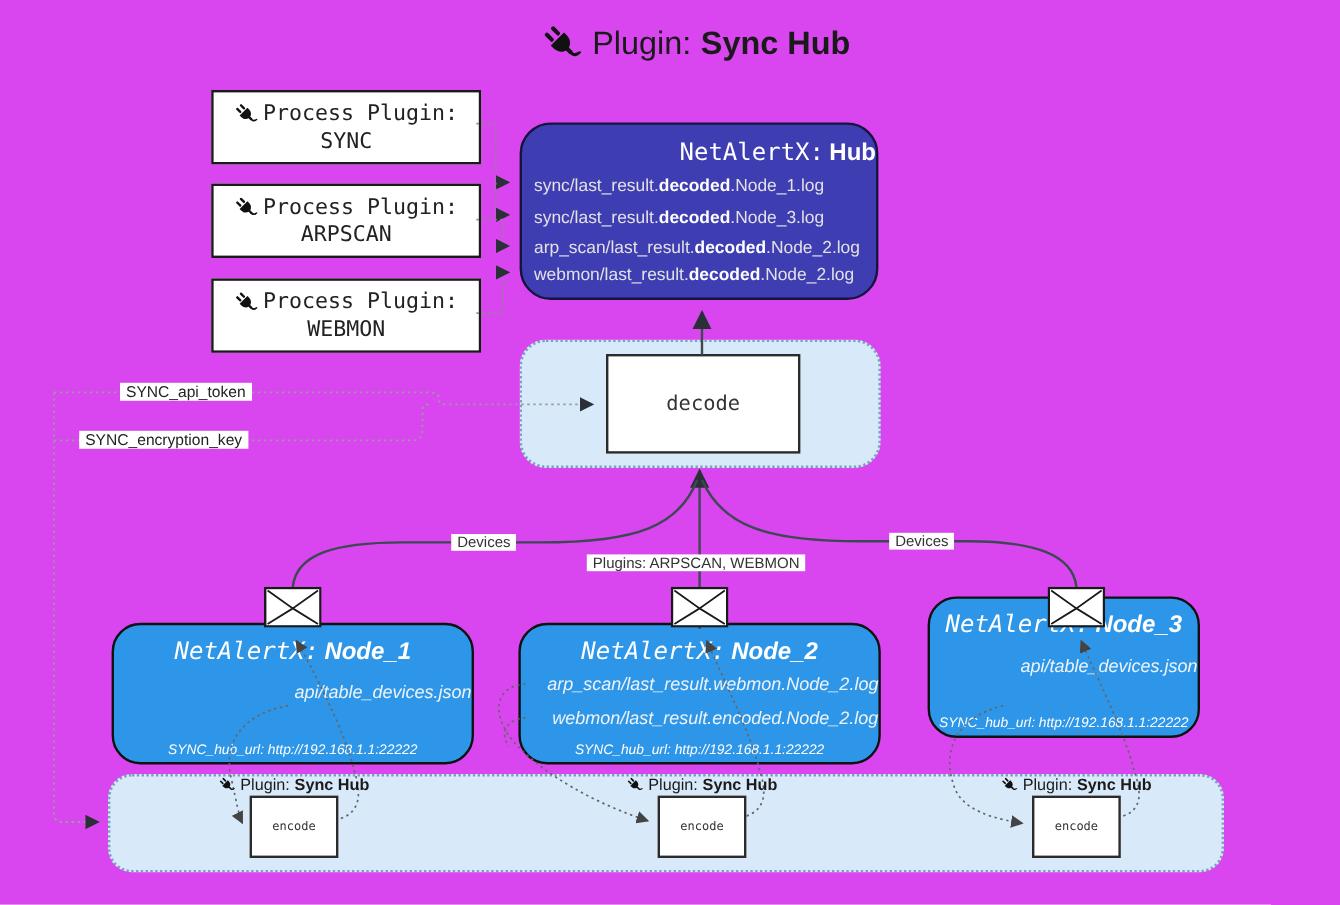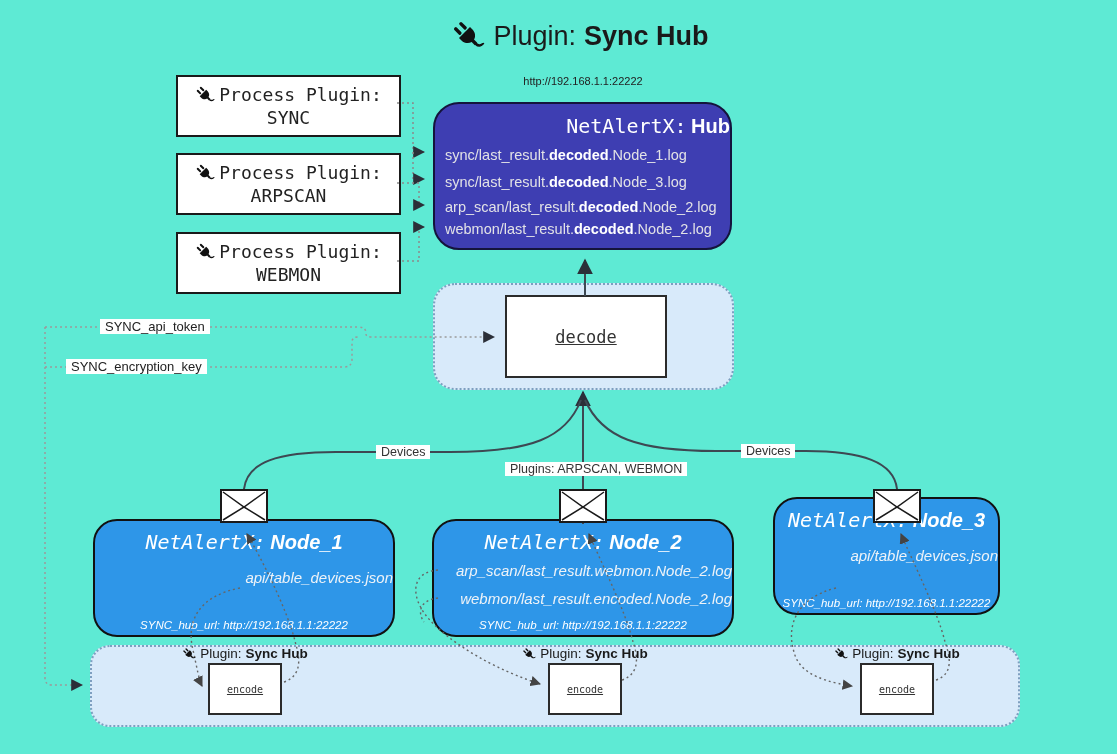--- a/index.html
+++ b/index.html
@@ -1,22 +1,22 @@
 <!DOCTYPE html>
 <html><head>
 <meta charset="utf-8">
 <style>
   html,body{margin:0;padding:0;background:#fff;}
-  #canvas{position:relative;width:1117px;height:754px;background:#5eead4;overflow:hidden;
+  #canvas{position:relative;width:1117px;height:754px;background:#d946ef;overflow:hidden;
           font-family:"Liberation Sans",sans-serif;color:#222;}
   .abs{position:absolute;}
   
   .mono{font-family:"DejaVu Sans Mono",monospace;}
   .whitebg{background:#fff;padding:0 5px;}
-  .ctr{display:flex;align-items:center;justify-content:center;text-decoration:underline;}
+  .ctr{display:flex;align-items:center;justify-content:center;}
   
   .page-title{left:360px;top:14px;width:440px;height:44px;display:flex;align-items:center;justify-content:center;gap:8px;z-index:2;}
   .page-title .t1{font-size:27px;color:#1a1a1a;}
   .page-title .t2{font-size:27px;font-weight:700;color:#1a1a1a;}
   
   .plug{transform:rotate(-45deg);flex:0 0 auto;}
   
   .pbox{width:221px;height:58px;border:2px solid #1a1a1a;background:#fff;z-index:2;
         display:flex;flex-direction:column;justify-content:center;align-items:center;}
   .pbox .row1{display:flex;align-items:center;gap:4px;font-size:18px;color:#222;}
@@ -108,21 +108,20 @@
             <rect x="13.4" y="1.2" width="2.4" height="6.4" rx="1"></rect>
             <path d="M6.5,8.5 h11 v2.5 c0,2.9 -2,5.3 -4.3,5.8 l0,3.2 h-2.4 l0,-3.2 C8.5,16.3 6.5,13.9 6.5,11 z"></path>
           </g>
           <path d="M12,20 c0,2.6 1.6,3 3.6,3.6" stroke="#111" stroke-width="1.8" fill="none" stroke-linecap="round"></path>
         </svg>
       <span>Process Plugin:</span>
       </div>
     <div class="row2 mono">WEBMON</div>
   </div>
 
-  <div class="abs hub-url">http://192.168.1.1:22222</div>
   <div class="abs hub">
     <div class="hub-title">
       <span class="m mono">NetAlertX:</span>
       <span class="b">Hub</span>
     </div>
     <div class="hublog" style="top:43px;"><span>sync/last_result.</span><b>decoded</b><span>.Node_1.log</span></div>
     <div class="hublog" style="top:70px;"><span>sync/last_result.</span><b>decoded</b><span>.Node_3.log</span></div>
     <div class="hublog" style="top:95px;"><span>arp_scan/last_result.</span><b>decoded</b><span>.Node_2.log</span></div>
     <div class="hublog" style="top:117px;"><span>webmon/last_result.</span><b>decoded</b><span>.Node_2.log</span></div>
   </div>
@@ -130,21 +129,21 @@
   <div class="abs panel" style="left:433px;top:283px;width:301px;height:107px;"></div>
   <div class="abs iobox ctr mono" style="left:505px;top:295px;width:162px;height:83px;font-size:17px;">
     <span>decode</span>
   </div>
 
   <div class="abs lbl whitebg" style="left:100px;top:319px;">SYNC_api_token</div>
   <div class="abs lbl whitebg" style="left:66px;top:359px;">SYNC_encryption_key</div>
 
   <div class="abs edge whitebg" style="left:376px;top:445px;">Devices</div>
   <div class="abs edge whitebg" style="left:741px;top:444px;">Devices</div>
-  <div class="abs edge whitebg" style="left:505px;top:462px;">Plugins: ARPSCAN, WEBMON</div>
+  <div class="abs edge whitebg" style="left:489px;top:462px;">Plugins: ARPSCAN, WEBMON</div>
 
   <div class="abs node" style="left:93px;top:519px;width:302px;">
     <div class="node-title">
       <span class="m mono">NetAlertX:</span>
       <span class="b">Node_1</span>
     </div>
     <div class="nfile" style="top:48px;">api/table_devices.json</div>
 
     <div class="nurl">SYNC_hub_url: http://192.168.1.1:22222</div>
   </div>

